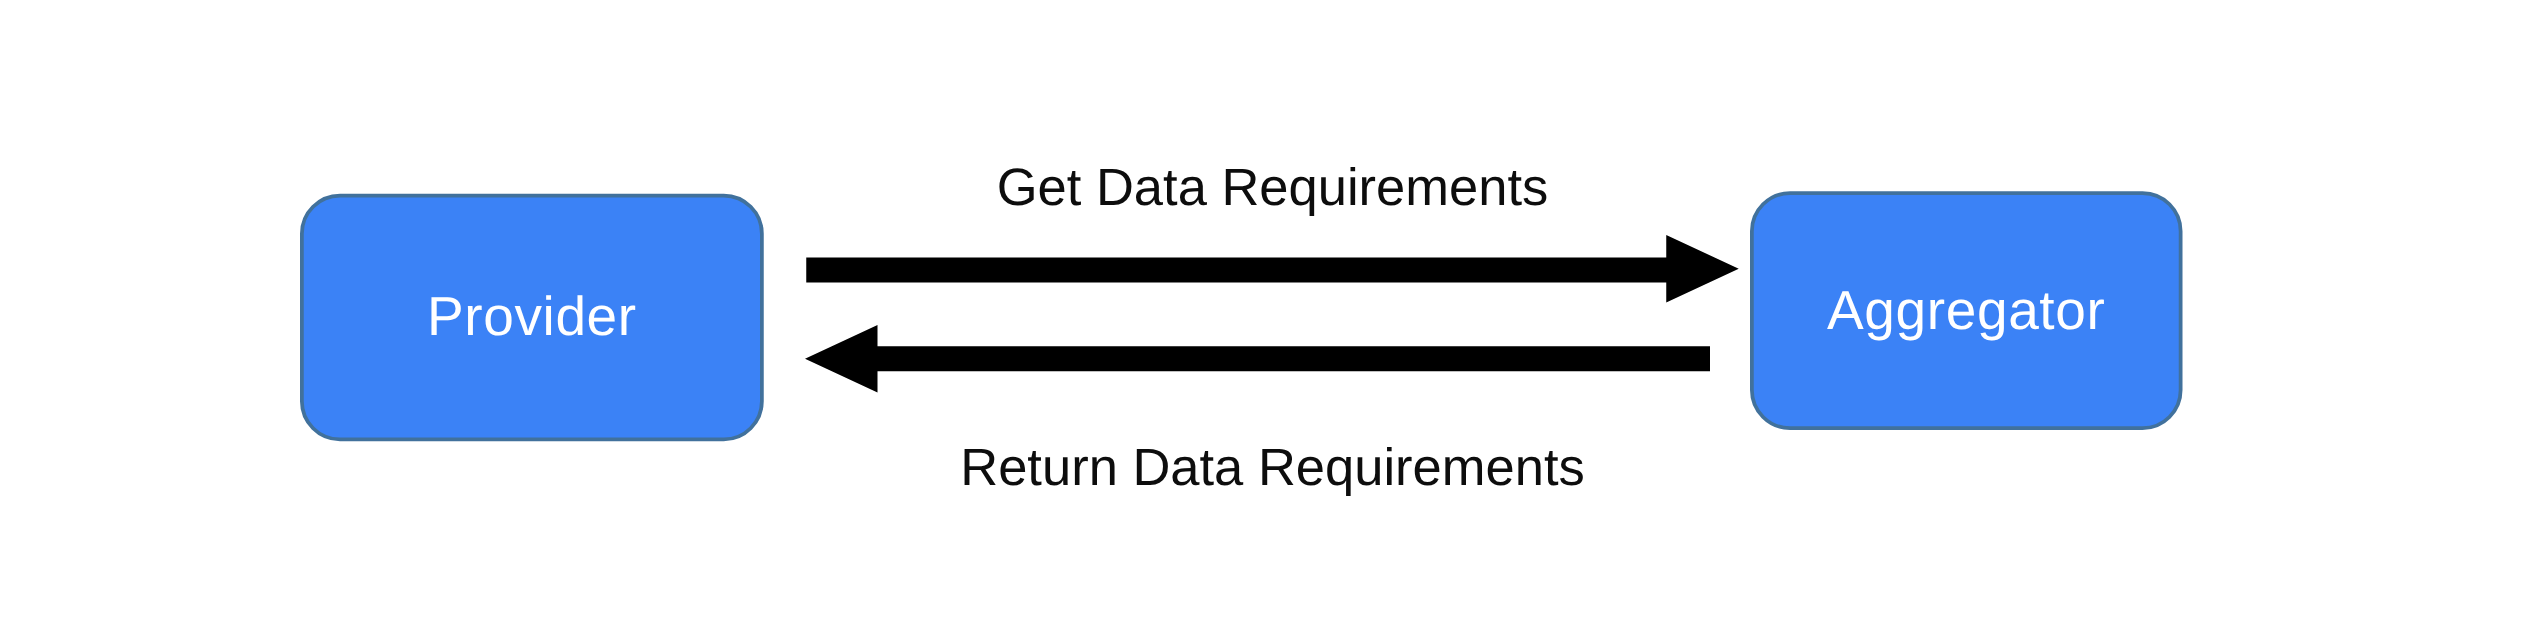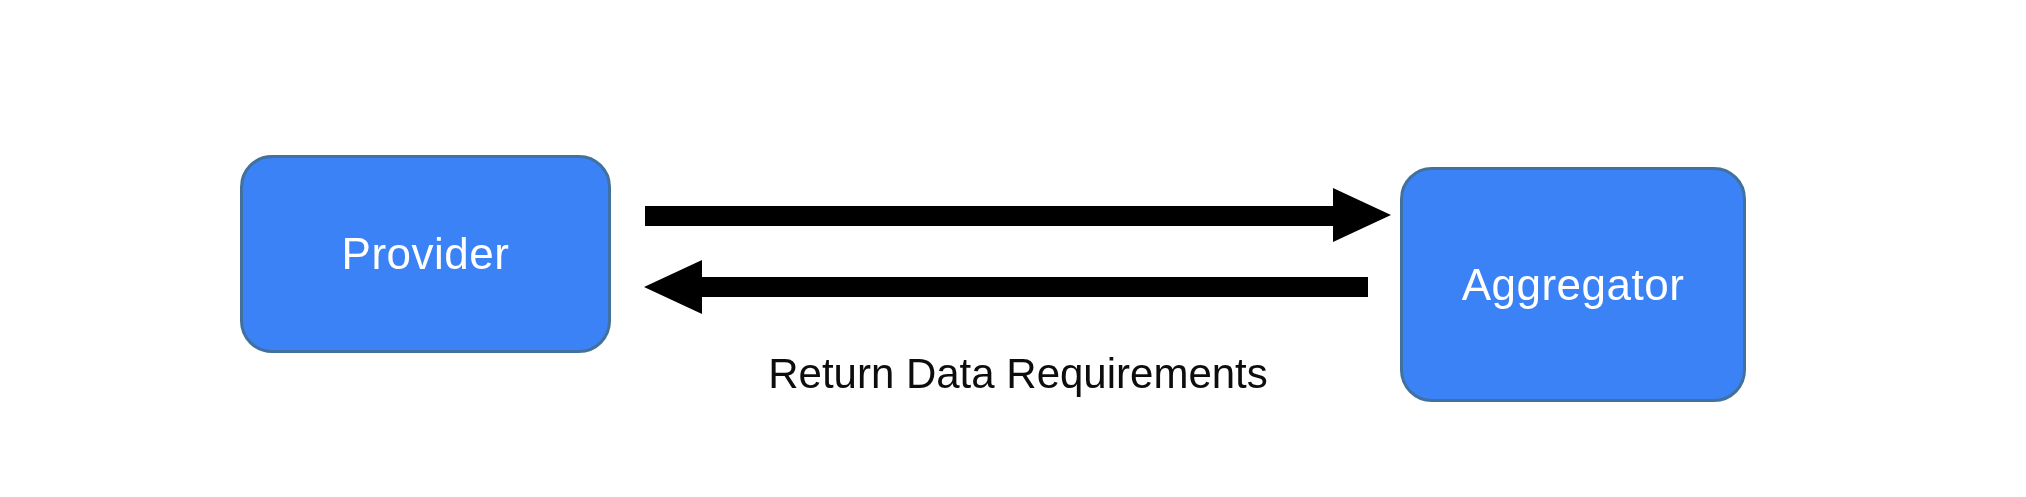--- a/index.html
+++ b/index.html
@@ -29,23 +29,23 @@
     letter-spacing: 0.5px;
   }
   .node-provider {
     left: 240px;
     top: 155px;
     width: 371px;
     height: 198px;
   }
   .node-aggregator {
     left: 1400px;
-    top: 167px;
+    top: 153px;
     width: 346px;
-    height: 235px;
+    height: 191px;
     text-align: center;
   }
   .edge-label {
     position: absolute;
     left: 645px;
     width: 746px;
     text-align: center;
     color: #0D0D0D;
     font-size: 42px;
     white-space: nowrap;
@@ -76,16 +76,17 @@
   </svg>
 
   <div class="node node-provider">
     <span>Provider</span>
   </div>
 
   <div class="node node-aggregator">
     <span>Aggregator</span>
   </div>
 
+  <div class="edge-label edge-label-get">Get Data Requirements</div>
 
   <div class="edge-label edge-label-return">Return Data Requirements</div>
 
 </div>
 
 </body></html>

